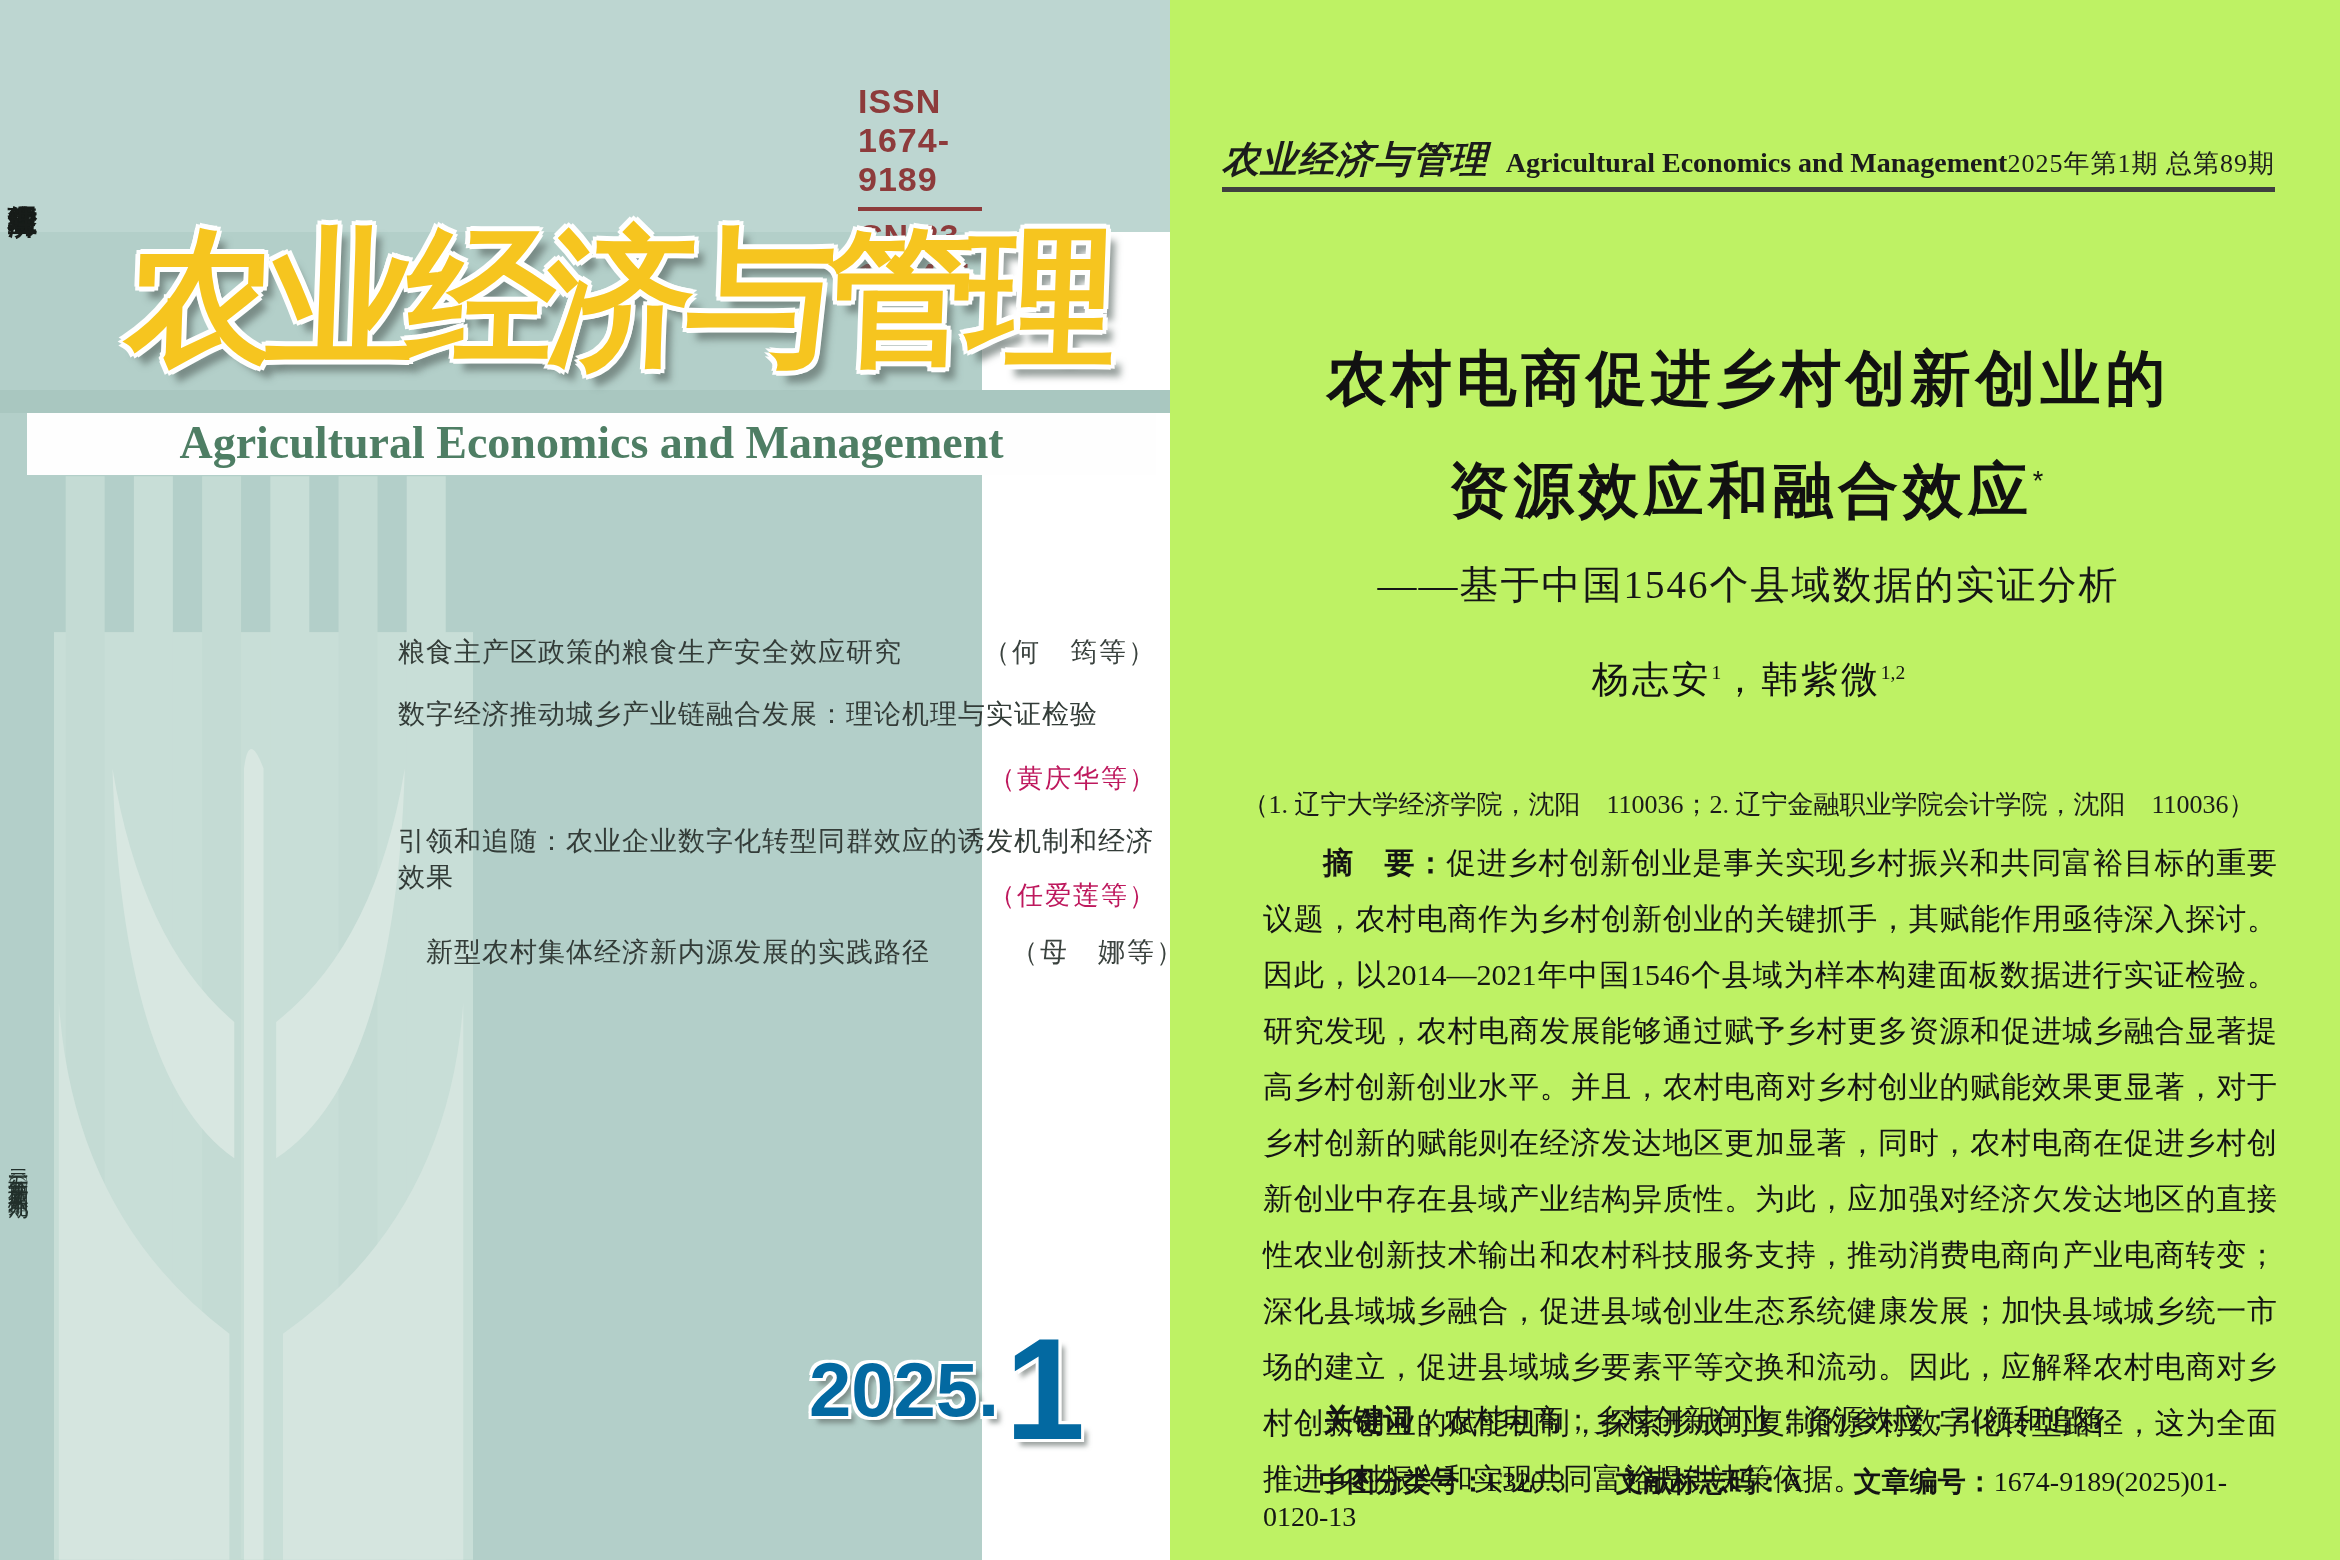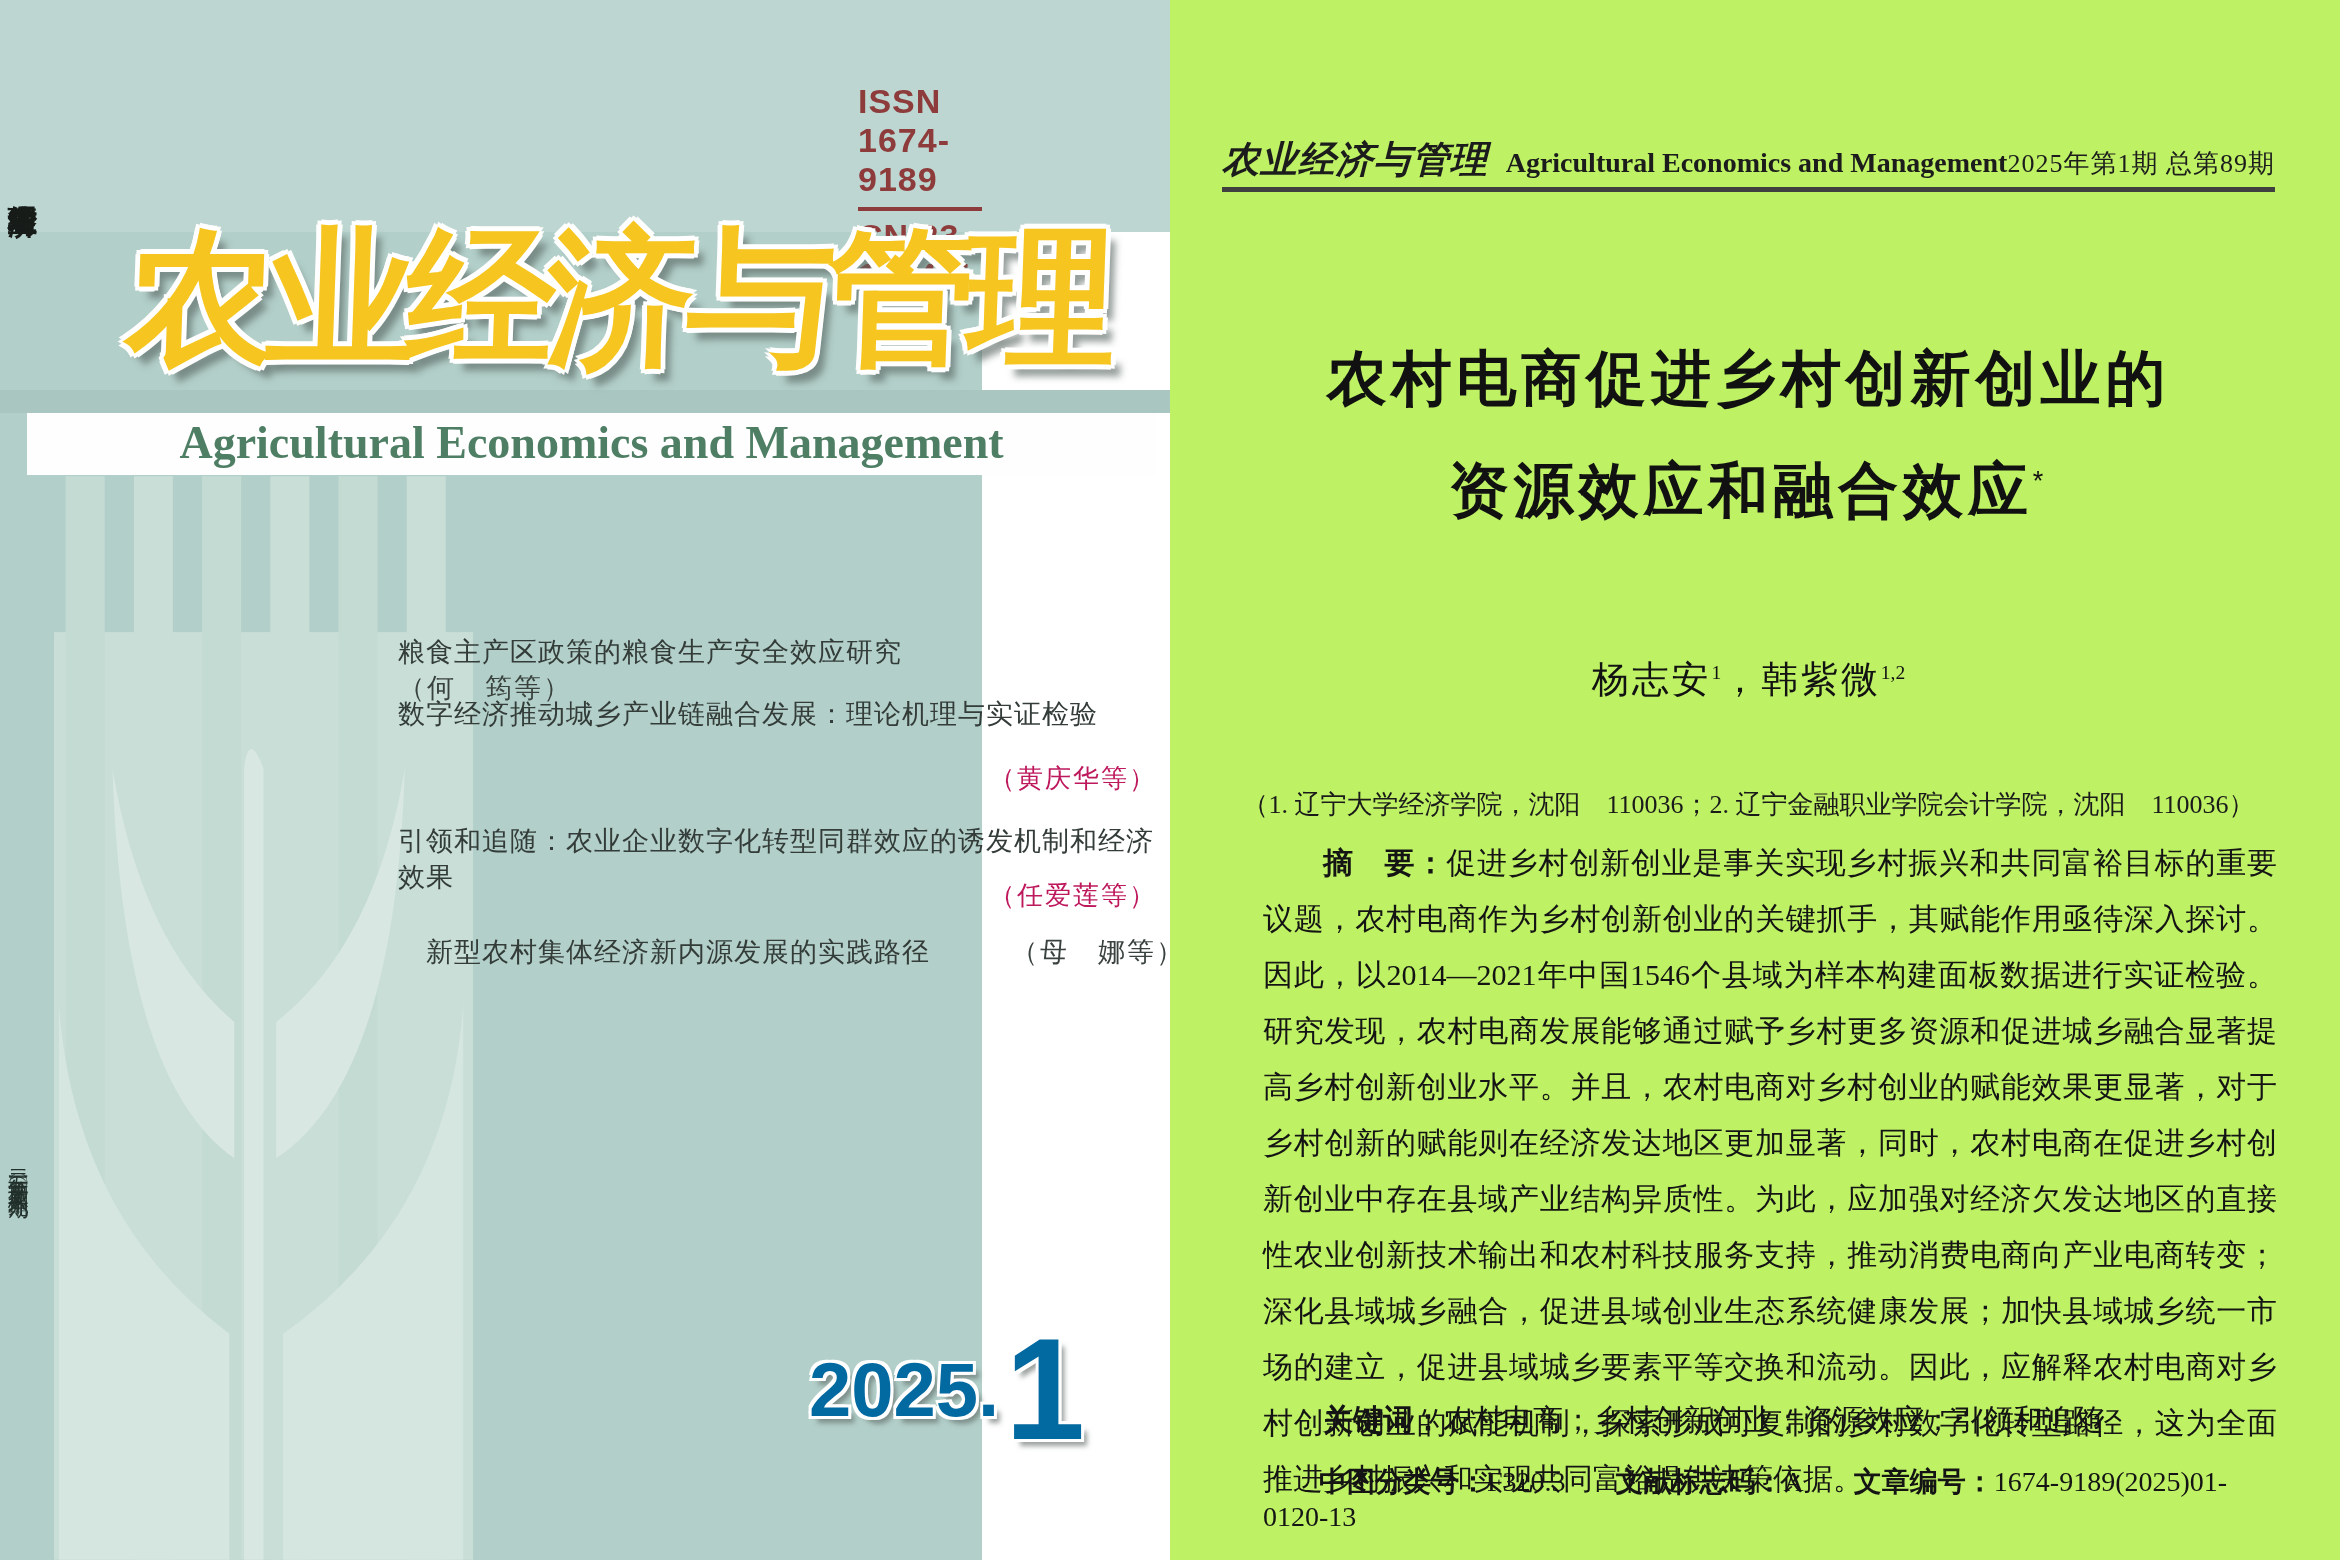--- a/index.html
+++ b/index.html
@@ -105,21 +105,21 @@
       <div class="issn-l2" data-interactable="false">CN 23-1564/F</div>
     </div>
 
     <div class="cover-title" data-interactable="false">农业经济与管理</div>
 
     <div class="banner" data-interactable="false">
       <div class="banner-text" data-interactable="false">Agricultural Economics and Management</div>
     </div>
 
     <div class="toc" data-interactable="false">
-      <div class="toc-row" style="top:634px;flex-direction:column;" data-interactable="false">
+      <div class="toc-row" style="top:634px;" data-interactable="false">
         <span class="toc-title" data-interactable="false">粮食主产区政策的粮食生产安全效应研究</span>
         <span class="toc-author" data-interactable="false">（何　筠等）</span>
       </div>
       <div class="toc-row" style="top:696px;" data-interactable="false">
         <span class="toc-title" data-interactable="false">数字经济推动城乡产业链融合发展：理论机理与实证检验</span>
       </div>
       <div class="toc-author-line" style="top:761px;" data-interactable="false">（黄庆华等）</div>
       <div class="toc-row" style="top:823px;" data-interactable="false">
         <span class="toc-title" data-interactable="false">引领和追随：农业企业数字化转型同群效应的诱发机制和经济效果</span>
       </div>
@@ -146,20 +146,21 @@
         <span class="p-journal-en" data-interactable="false">Agricultural Economics and Management</span>
       </span>
       <span class="p-issue" data-interactable="false">2025年第1期 总第89期</span>
     </div>
     <div class="p-rule" data-interactable="false"></div>
 
     <div class="p-title" style="top:451px;" data-interactable="false">
       <span data-interactable="false">资源效应和融合效应</span><sup data-interactable="false">*</sup>
     </div>
     <div class="p-title" style="top:339px;" data-interactable="false">农村电商促进乡村创新创业的</div>
+    <div class="p-subtitle" data-interactable="false">——基于中国1546个县域数据的实证分析</div>
 
     <div class="p-authors" data-interactable="false">
       <span data-interactable="false">杨志安</span><sup data-interactable="false">1</sup><span data-interactable="false">，</span><span data-interactable="false">韩紫微</span><sup data-interactable="false">1,2</sup>
     </div>
 
     <div class="p-affil" data-interactable="false">（1. 辽宁大学经济学院，沈阳　110036；2. 辽宁金融职业学院会计学院，沈阳　110036）</div>
 
     <div class="p-abstract" data-interactable="false">
       <span class="lbl" data-interactable="false">摘　要：</span><span data-interactable="false">促进乡村创新创业是事关实现乡村振兴和共同富裕目标的重要议题，农村电商作为乡村创新创业的关键抓手，其赋能作用亟待深入探讨。因此，以2014—2021年中国1546个县域为样本构建面板数据进行实证检验。研究发现，农村电商发展能够通过赋予乡村更多资源和促进城乡融合显著提高乡村创新创业水平。并且，农村电商对乡村创业的赋能效果更显著，对于乡村创新的赋能则在经济发达地区更加显著，同时，农村电商在促进乡村创新创业中存在县域产业结构异质性。为此，应加强对经济欠发达地区的直接性农业创新技术输出和农村科技服务支持，推动消费电商向产业电商转变；深化县域城乡融合，促进县域创业生态系统健康发展；加快县域城乡统一市场的建立，促进县域城乡要素平等交换和流动。因此，应解释农村电商对乡村创新创业的赋能机制，探索形成可复制的乡村数字化转型路径，这为全面推进乡村振兴和实现共同富裕提供决策依据。</span>
     </div>

